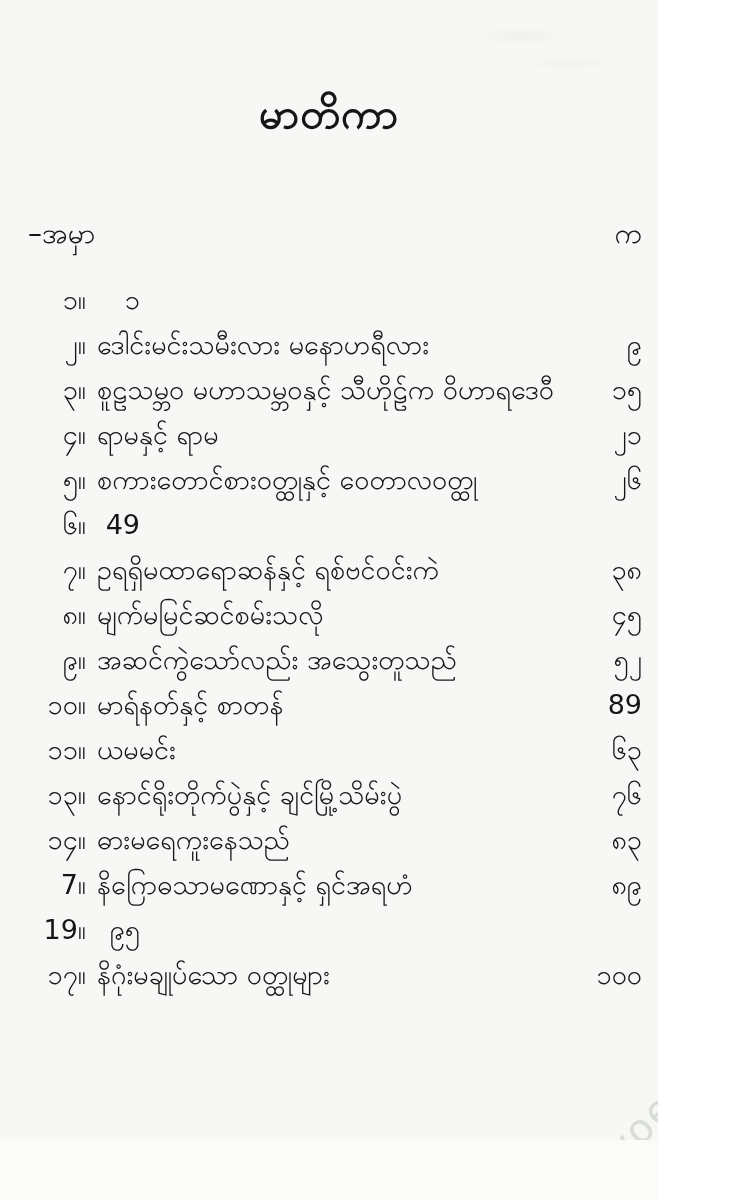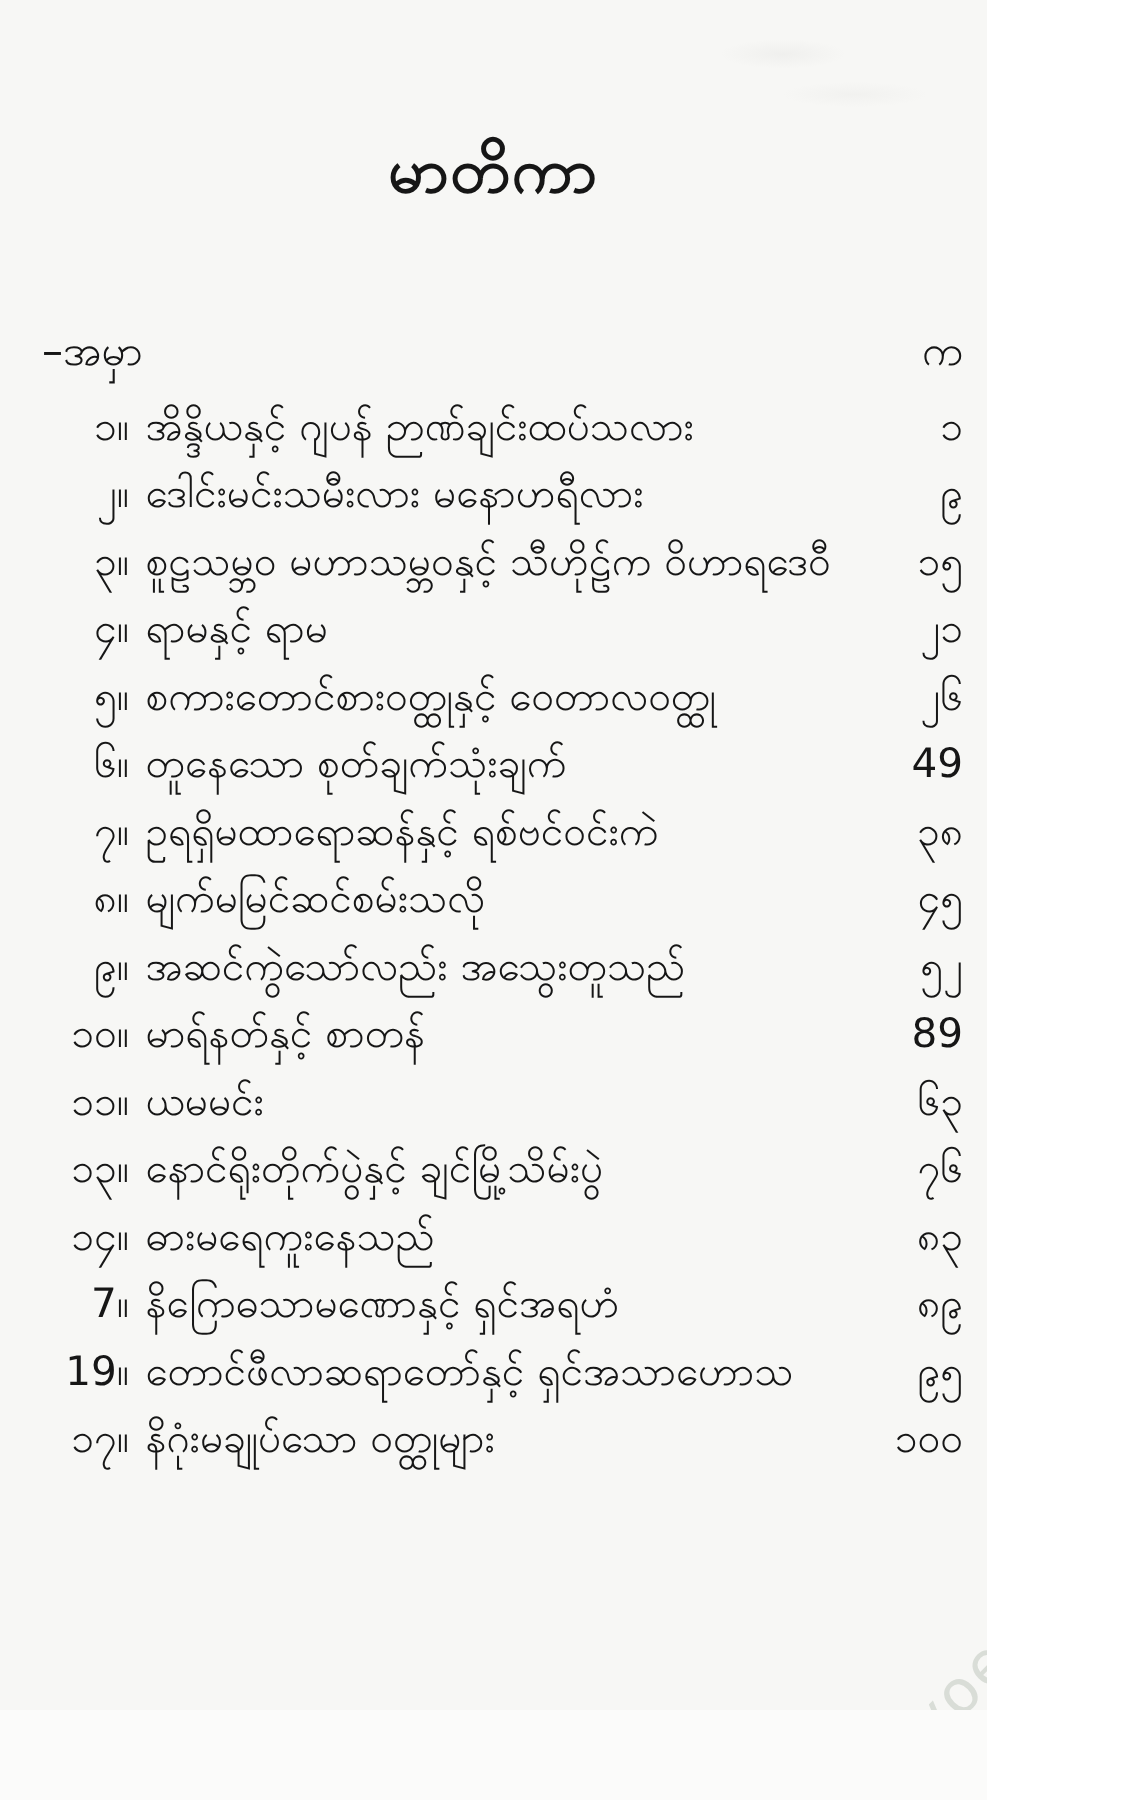--- a/index.html
+++ b/index.html
@@ -27,21 +27,21 @@
     top: 214px;
     left: 28px;
     right: 16px;
   }
   .toc-header {
     display: flex;
     justify-content: space-between;
     align-items: center;
     font-size: 28px;
     line-height: 40px;
-    margin-bottom: 8px;
+    margin-bottom: 23px;
   }
   .toc-rows { }
   .toc-row {
     display: flex;
     align-items: baseline;
     font-size: 27px;
     line-height: 45px;
     white-space: nowrap;
   }
   .toc-no {
@@ -104,21 +104,20 @@
 
     <div class="toc-header">
       <span>–အမှာ</span>
       <span>က</span>
     </div>
 
     <div class="toc-rows">
 
         <div class="toc-row">
           <span class="toc-no">၁။</span>
-          <span class="toc-title">အိန္ဒိယနှင့် ဂျပန် ဉာဏ်ချင်းထပ်သလား</span>
           <span class="toc-page">၁</span>
         </div>
 
         <div class="toc-row">
           <span class="toc-no">၂။</span>
           <span class="toc-title">ဒေါင်းမင်းသမီးလား မနောဟရီလား</span>
           <span class="toc-page">၉</span>
         </div>
 
         <div class="toc-row">
@@ -134,21 +133,20 @@
         </div>
 
         <div class="toc-row">
           <span class="toc-no">၅။</span>
           <span class="toc-title">စကားတောင်စားဝတ္ထုနှင့် ဝေတာလဝတ္ထု</span>
           <span class="toc-page">၂၆</span>
         </div>
 
         <div class="toc-row">
           <span class="toc-no">၆။</span>
-          <span class="toc-title">တူနေသော စုတ်ချက်သုံးချက်</span>
           <span class="toc-page">49</span>
         </div>
 
         <div class="toc-row">
           <span class="toc-no">၇။</span>
           <span class="toc-title">ဥရရှိမထာရောဆန်နှင့် ရစ်ဗင်ဝင်းကဲ</span>
           <span class="toc-page">၃၈</span>
         </div>
 
         <div class="toc-row">
@@ -189,21 +187,20 @@
         </div>
 
         <div class="toc-row">
           <span class="toc-no">7။</span>
           <span class="toc-title">နိဂြောဓသာမဏောနှင့် ရှင်အရဟံ</span>
           <span class="toc-page">၈၉</span>
         </div>
 
         <div class="toc-row">
           <span class="toc-no">19။</span>
-          <span class="toc-title">တောင်ဖီလာဆရာတော်နှင့် ရှင်အသာဟောသ</span>
           <span class="toc-page">၉၅</span>
         </div>
 
         <div class="toc-row">
           <span class="toc-no">၁၇။</span>
           <span class="toc-title">နိဂုံးမချုပ်သော ဝတ္ထုများ</span>
           <span class="toc-page">၁၀၀</span>
         </div>
       </div>
 

